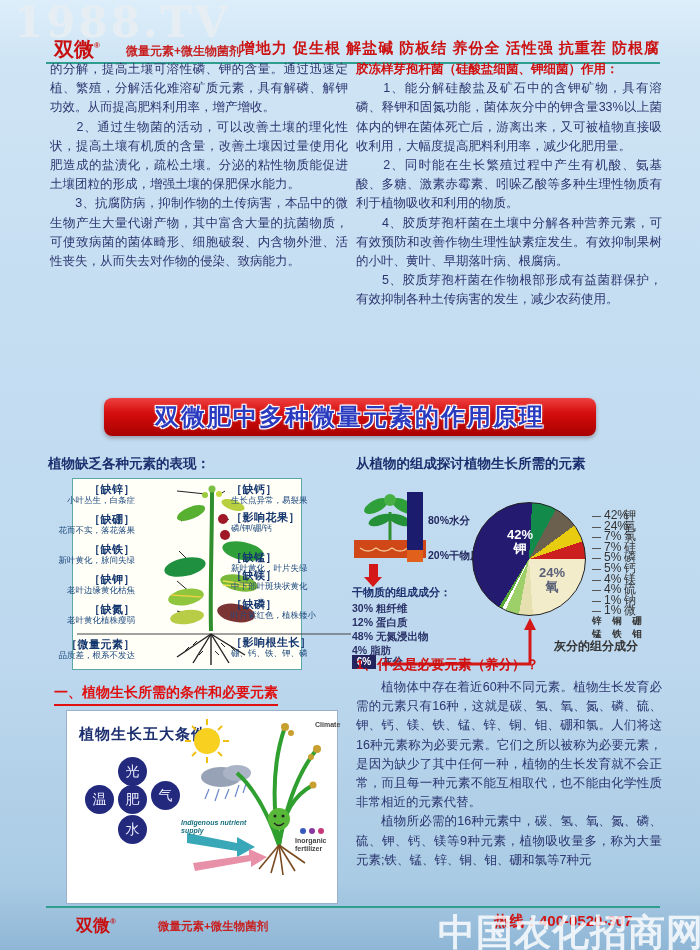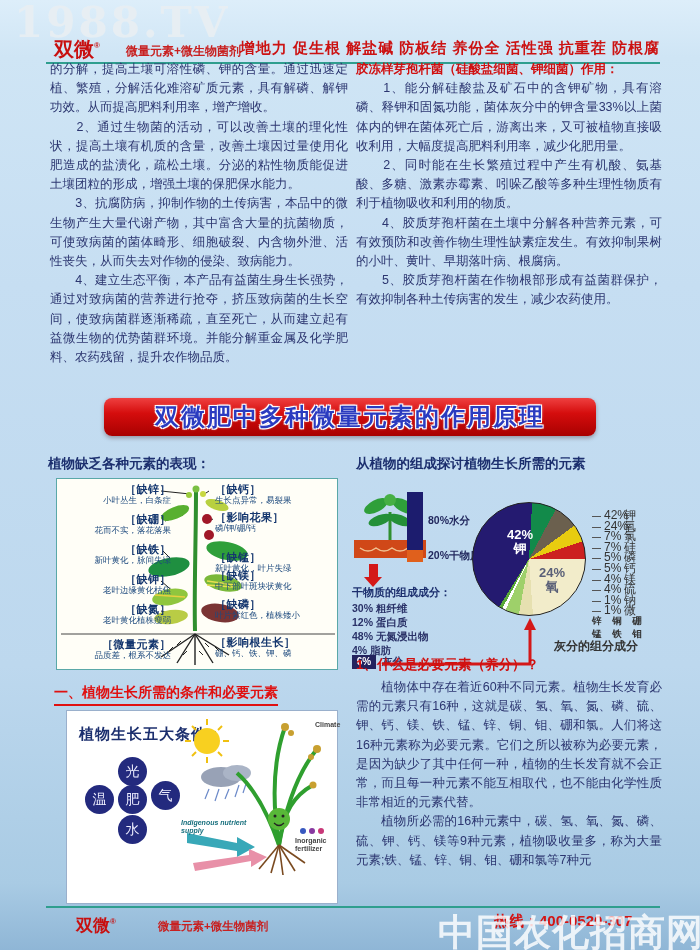--- a/index.html
+++ b/index.html
@@ -21,21 +21,21 @@
   .col p { font-size:12.5px; line-height:19.2px; text-align:justify; color:#2c3670; }
   .col-head { color:#d01010 !important; font-weight:bold; }
   
   .banner { position:absolute; left:104px; top:398px; width:492px; height:38px; border-radius:8px;
     background:linear-gradient(180deg,#ef4040 0%,#d50d0d 40%,#a80000 100%);
     box-shadow:0 2px 4px rgba(60,20,20,.35); display:flex; align-items:center; justify-content:center; }
   .banner span { font-size:24px; font-weight:bold; color:#2b3bc0; letter-spacing:2px;
     text-shadow:-1px -1px 0 #fff,1px -1px 0 #fff,-1px 1px 0 #fff,1px 1px 0 #fff,0 0 3px #fff; }
   .sec-title { position:absolute; top:455px; font-size:13.5px; font-weight:bold; color:#1c2f6e; }
   
-  .def-box { position:absolute; left:56px; top:478px; width:282px; height:192px;
+  .def-box { position:absolute; left:72px; top:478px; width:230px; height:192px;
     background:#fffef7; border:1px solid #5aa8a8; }
   .def-svg { position:absolute; left:0; top:0; }
   .dl { position:absolute; line-height:11px; }
   .dl-l { right:166px; text-align:right; width:110px; }
   .dl-r { left:158px; text-align:left; width:120px; }
   .dl b { display:block; font-size:11px; color:#14366e; letter-spacing:.5px; }
   .dl i { display:block; font-style:normal; font-size:8.5px; color:#1e4a7e; }
   
   .comp-label { position:absolute; font-size:10.5px; font-weight:bold; color:#22285e; }
   .bar-water { position:absolute; left:407px; top:492px; width:16px; height:58px; background:#1c1c6e; }
@@ -92,21 +92,20 @@
   <div class="header">
     <div class="brand"><span>双微</span><sup>®</sup></div>
     <div class="brand-tag">微量元素+微生物菌剂</div>
     <div class="slogan">增地力 促生根 解盐碱 防板结 养份全 活性强 抗重茬 防根腐</div>
   </div>
 
   <div class="col col-left">
     <p>的分解，提高土壤可溶性磷、钾的含量。通过迅速定植、繁殖，分解活化难溶矿质元素，具有解磷、解钾功效。从而提高肥料利用率，增产增收。</p>
     <p>　　2、通过生物菌的活动，可以改善土壤的理化性状，提高土壤有机质的含量，改善土壤因过量使用化肥造成的盐渍化，疏松土壤。分泌的粘性物质能促进土壤团粒的形成，增强土壤的保肥保水能力。</p>
     <p>　　3、抗腐防病，抑制作物的土传病害，本品中的微生物产生大量代谢产物，其中富含大量的抗菌物质，可使致病菌的菌体畸形、细胞破裂、内含物外泄、活性丧失，从而失去对作物的侵染、致病能力。</p>
-    <p>　　4、建立生态平衡，本产品有益菌生身生长强势，通过对致病菌的营养进行抢夺，挤压致病菌的生长空间，使致病菌群逐渐稀疏，直至死亡，从而建立起有益微生物的优势菌群环境。并能分解重金属及化学肥料、农药残留，提升农作物品质。</p>
   </div>
 
   <div class="col col-right">
     <p class="col-head">胶冻样芽孢杆菌（硅酸盐细菌、钾细菌）作用：</p>
     <p>　　1、能分解硅酸盐及矿石中的含钾矿物，具有溶磷、释钾和固氮功能，菌体灰分中的钾含量33%以上菌体内的钾在菌体死亡后，游离出来，又可被植物直接吸收利用，大幅度提高肥料利用率，减少化肥用量。</p>
     <p>　　2、同时能在生长繁殖过程中产生有机酸、氨基酸、多糖、激素赤霉素、吲哚乙酸等多种生理性物质有利于植物吸收和利用的物质。</p>
     <p>　　4、胶质芽孢杆菌在土壤中分解各种营养元素，可有效预防和改善作物生理性缺素症发生。有效抑制果树的小叶、黄叶、早期落叶病、根腐病。</p>
     <p>　　5、胶质芽孢杆菌在作物根部形成有益菌群保护，有效抑制各种土传病害的发生，减少农药使用。</p>
   </div>
 

